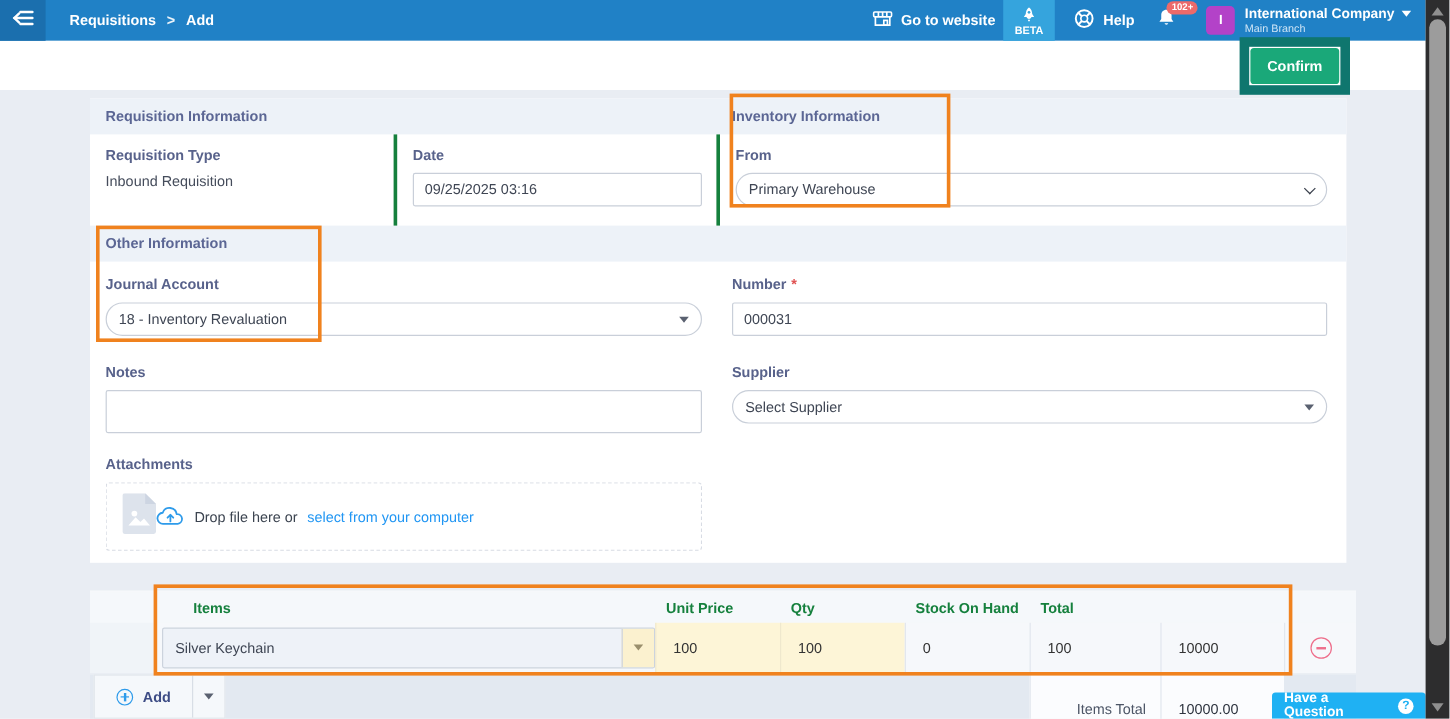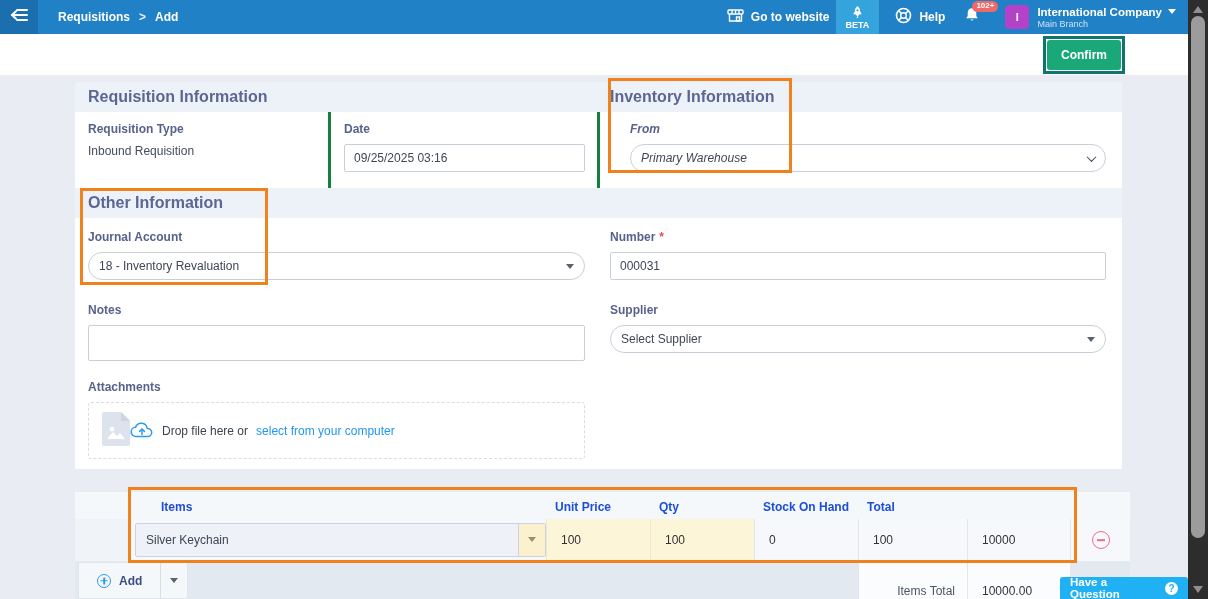--- a/index.html
+++ b/index.html
@@ -22,34 +22,34 @@
   .company { display:flex; align-items:center; gap:8px; margin-right:12px; cursor:pointer; }
   .avatar { width:24px; height:24px; background:#b342c8; border-radius:4px; display:flex; align-items:center; justify-content:center; font-size:11px; font-weight:bold; flex:none; }
   .company-name-row { font-size:11.5px; font-weight:bold; display:flex; align-items:center; gap:6px; }
   .company-branch { font-size:9px; color:#cde4f5; margin-top:1px; }
   .tri { width:0; height:0; border-left:4px solid transparent; border-right:4px solid transparent; border-top:5px solid #fff; }
   .tri-dark { border-top-color:#5a6170; }
   .tri-tan { border-top-color:#9a8f6d; }
 
   
   .action-band { height:41px; background:#fff; display:flex; align-items:center; justify-content:flex-end; padding-right:63px; }
-  .hl-confirm { border:3px solid #0f766e; padding:1px; }
+  .hl-confirm { border:8px solid #0f766e; padding:1px; }
   .confirm-btn { background:#1aa879; color:#fff; font-size:12px; font-weight:bold; border:none; padding:8px 14px; border-radius:3px; cursor:pointer; font-family:inherit; }
 
   
   .card1 { background:#fff; margin:7px 0 0 75px; width:1047px; }
   .sec-band { display:grid; grid-template-columns:522px 1fr; background:#edf2f8; height:30px; }
-  .sec-head { line-height:30px; padding-left:13px; font-size:16px; font-weight:bold; color:#5b6694; }
+  .sec-head { line-height:30px; padding-left:13px; font-size:12px; font-weight:bold; color:#5b6694; }
   .sec-band-full { background:#edf2f8; height:30px; }
   .row1 { display:grid; grid-template-columns:253px 269px 1fr; height:76px; }
   .row2, .row3 { display:grid; grid-template-columns:522px 1fr; }
   .row2 { height:84px; }
   .row3 { height:76px; }
   .fgroup { padding:10px 12px 0 13px; }
-  .fgroup-r { padding:10px 16px 0 30px;font-style:italic; }
+  .fgroup-r { padding:10px 16px 0 13px; }
   .fgroup-2 { padding:12px 12px 0 13px; }
   .fgroup-2r { padding:12px 16px 0 13px; }
   .fgroup-3 { padding:1px 12px 0 13px; }
   .fgroup-3r { padding:1px 16px 0 13px; }
   .bordered { border-left:3px solid #15803d; }
   .flabel { font-size:12px; font-weight:bold; color:#58628b; margin-bottom:8px; display:flex; gap:4px; }
   .req-star { color:#e05252; }
   .fvalue-text { font-size:12px; color:#454c5b; margin-top:2px; }
   .tinput { height:28px; width:100%; border:1px solid #c9cfd9; border-radius:2px; padding:0 9px; font-size:12px; color:#3f4654; background:#fff; font-family:inherit; }
   .tselect { height:28px; width:100%; border:1px solid #c9cfd9; border-radius:14px; background:#fff; display:flex; align-items:center; justify-content:space-between; padding:0 10px; font-size:12px; color:#3f4654; cursor:pointer; }
@@ -57,21 +57,21 @@
   .notes-area { height:36px; width:100%; border:1px solid #c9cfd9; border-radius:2px; resize:none; font-family:inherit; font-size:12px; padding:4px 8px; color:#3f4654; }
   .attach-group { padding:2px 12px 10px 13px; }
   .dropzone { width:497px; height:57px; border:1px dashed #d8dce4; border-radius:3px; background:#fff; display:flex; align-items:center; cursor:pointer; }
   .dz-fileicon { margin-left:13px; flex:none; }
   .dz-center { flex:1; display:flex; align-items:center; justify-content:flex-start; gap:8px; font-size:12px; color:#3c4450; }
   .dz-link { color:#2196f3; cursor:pointer; }
 
   
   .card2 { margin:23px 0 0 75px; width:1055px; background:#f6f8fb; padding-top:2px; position:relative; height:114px; }
   .t-header { display:flex; height:25px; align-items:center; background:#f5f8fb; }
-  .th { font-size:12px; font-weight:bold; color:#1d4ed8; }
+  .th { font-size:12px; font-weight:bold; color:#15803d; }
   .c-gut { width:53px; flex:none; }
   .c-items { width:418px; flex:none; }
   .c-up { width:104px; flex:none; }
   .c-qty { width:104px; flex:none; }
   .c-soh { width:104px; flex:none; }
   .c-nsoh { width:109px; flex:none; }
   .c-tot { width:103px; flex:none; }
   .c-rm { flex:1; }
   .th.c-items { padding-left:33px; }
   .th.c-up, .th.c-qty, .th.c-soh, .th.c-tot { padding-left:9px; }

